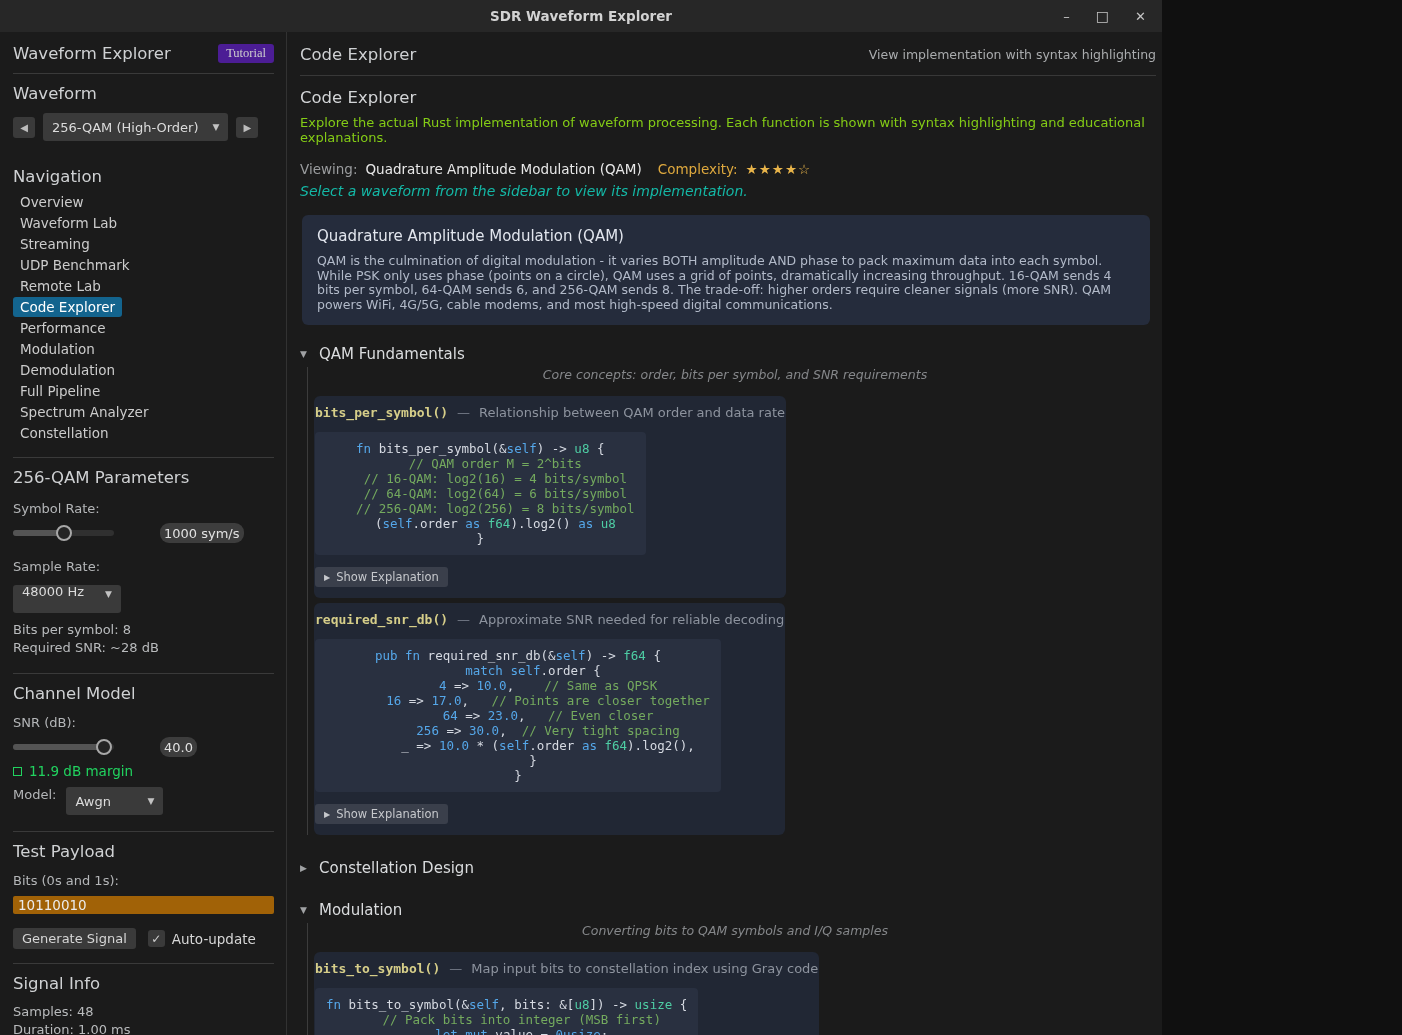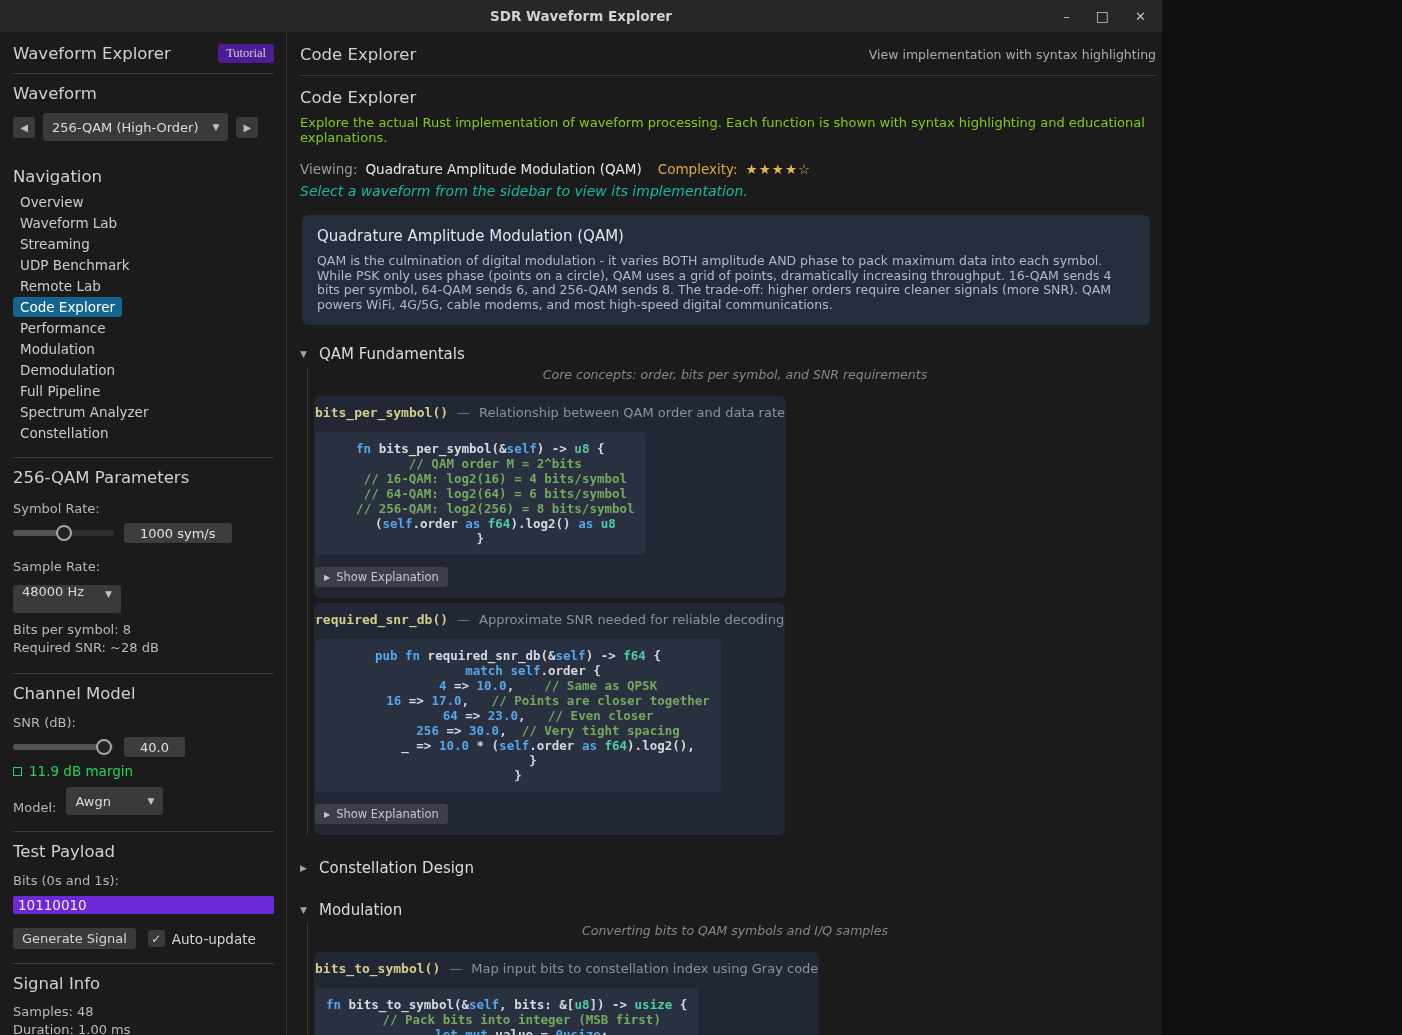--- a/index.html
+++ b/index.html
@@ -32,27 +32,27 @@
   .nav-head { margin:14px 0 6px; }
   .nav-item { font-size:13.5px; color:#cccccc; padding:2px 7px; border-radius:3px; margin:1px 0; width:max-content; }
   .nav-item.selected { background:#13648e; color:#ffffff; }
   .sb-label { font-size:13px; color:#b4b6b8; margin:10px 0 7px; }
   .slider-row { display:flex; align-items:center; gap:10px; margin-bottom:4px; }
   .slider { position:relative; width:101px; height:16px; }
   .slider .track { position:absolute; left:0; right:0; top:5px; height:6px; background:#303030; border-radius:3px; }
   .slider .fill { position:absolute; left:0; top:5px; height:6px; background:#545454; border-radius:3px; }
   .slider .thumb { position:absolute; top:0; width:16px; height:16px; border-radius:50%;
                    background:#242424; border:2px solid #a8a8a8; }
-  .value-badge { background:#3d3d3d; color:#e2e2e2; font-size:13px; padding:1px 16px; border-radius:3px; height:20px;
-                 display:inline-flex; align-items:center; }
+  .value-badge { background:#3d3d3d; color:#e2e2e2; font-size:13px; padding:1px 4px; border-radius:9px; height:20px;
+                 display:inline-flex; align-items:center;margin-left:36px; }
   .plain-line { font-size:13px; color:#b9bbbd; line-height:18px; }
   .margin-line { display:flex; align-items:center; gap:7px; color:#21d35f; font-size:13.5px; margin:6px 0 8px; }
   .margin-sq { width:9px; height:9px; border:1.5px solid #21d35f; display:inline-block; }
-  .model-row { display:flex; align-items:flex-end; gap:10px; }
-  .text-input { background:#6d28d9; color:#ececec; font-size:13.5px; font-family:"DejaVu Sans",sans-serif;
+  .model-row { display:flex; align-items:flex-start; gap:10px; }
+  .text-input { background:#a16207; color:#ececec; font-size:13.5px; font-family:"DejaVu Sans",sans-serif;
                 border:none; outline:none; border-radius:2px; width:100%; height:18px; padding:0 5px; }
   .btn-row { display:flex; align-items:center; gap:12px; margin:14px 0 4px; }
   .push-btn { background:#3a3a3a; color:#d6d6d6; font-size:13px; padding:3px 9px; border-radius:3px; }
   .checkbox-wrap { display:flex; align-items:center; gap:7px; font-size:13.5px; color:#d6d6d6; }
   .checkbox { width:17px; height:17px; background:#3a3a3a; border-radius:3px; color:#d0d0d0; font-size:12px;
               display:flex; align-items:center; justify-content:center; }
 
   
   .main { flex:1; min-width:0; padding:0 6px 0 13px; display:flex; flex-direction:column; overflow:hidden; }
   .main-topbar { display:flex; align-items:center; justify-content:space-between; padding:13px 0 11px; border-bottom:1px solid #383838; }
@@ -75,21 +75,21 @@
   .sec-arrow { font-size:9px; color:#a0a2a4; width:9px; }
   .sec-title { font-size:15px; color:#dadcde; }
   .section-body { margin:4px 0 0 7px; border-left:1px solid #3c3c3c; padding-left:6px;text-align:center; }
   .sec-sub { font-style:italic; font-size:12.5px; color:#85878a; margin:2px 0 14px; }
   .fn-card { width:max-content; background:#212734; border-radius:6px; padding:9px 1px 11px; margin-bottom:5px; }
   .fn-head { display:flex; align-items:baseline; gap:9px; margin-bottom:12px; }
   .fn-name { font-family:"DejaVu Sans Mono",monospace; font-weight:bold; font-size:13px; color:#d6ce89; }
   .fn-dash { color:#767c88; font-size:13px; }
   .fn-summary { font-size:13px; color:#8d939e; }
   .code-block { width:max-content; background:#293040; border-radius:4px; padding:9px 11px; }
-  .code-line { font-family:"DejaVu Sans Mono",monospace; font-size:12.5px; line-height:15px; white-space:pre; color:#d6dae2;font-weight:bold; }
+  .code-line { font-family:"DejaVu Sans Mono",monospace; font-size:12.5px; line-height:15px; white-space:pre; color:#d6dae2; }
   .code-line .kw { color:#55a7e9; }
   .code-line .ty { color:#4ecda4; }
   .code-line .cm { color:#74aa5e; }
   .exp-btn { margin-top:12px; width:max-content; display:flex; align-items:center; gap:6px;
              background:#3a3f4b; color:#c6c8cc; font-size:11.5px; padding:3px 9px; border-radius:3px; }
   .exp-arrow { font-size:8px; }
 </style>
 </head>
 <body>
 

